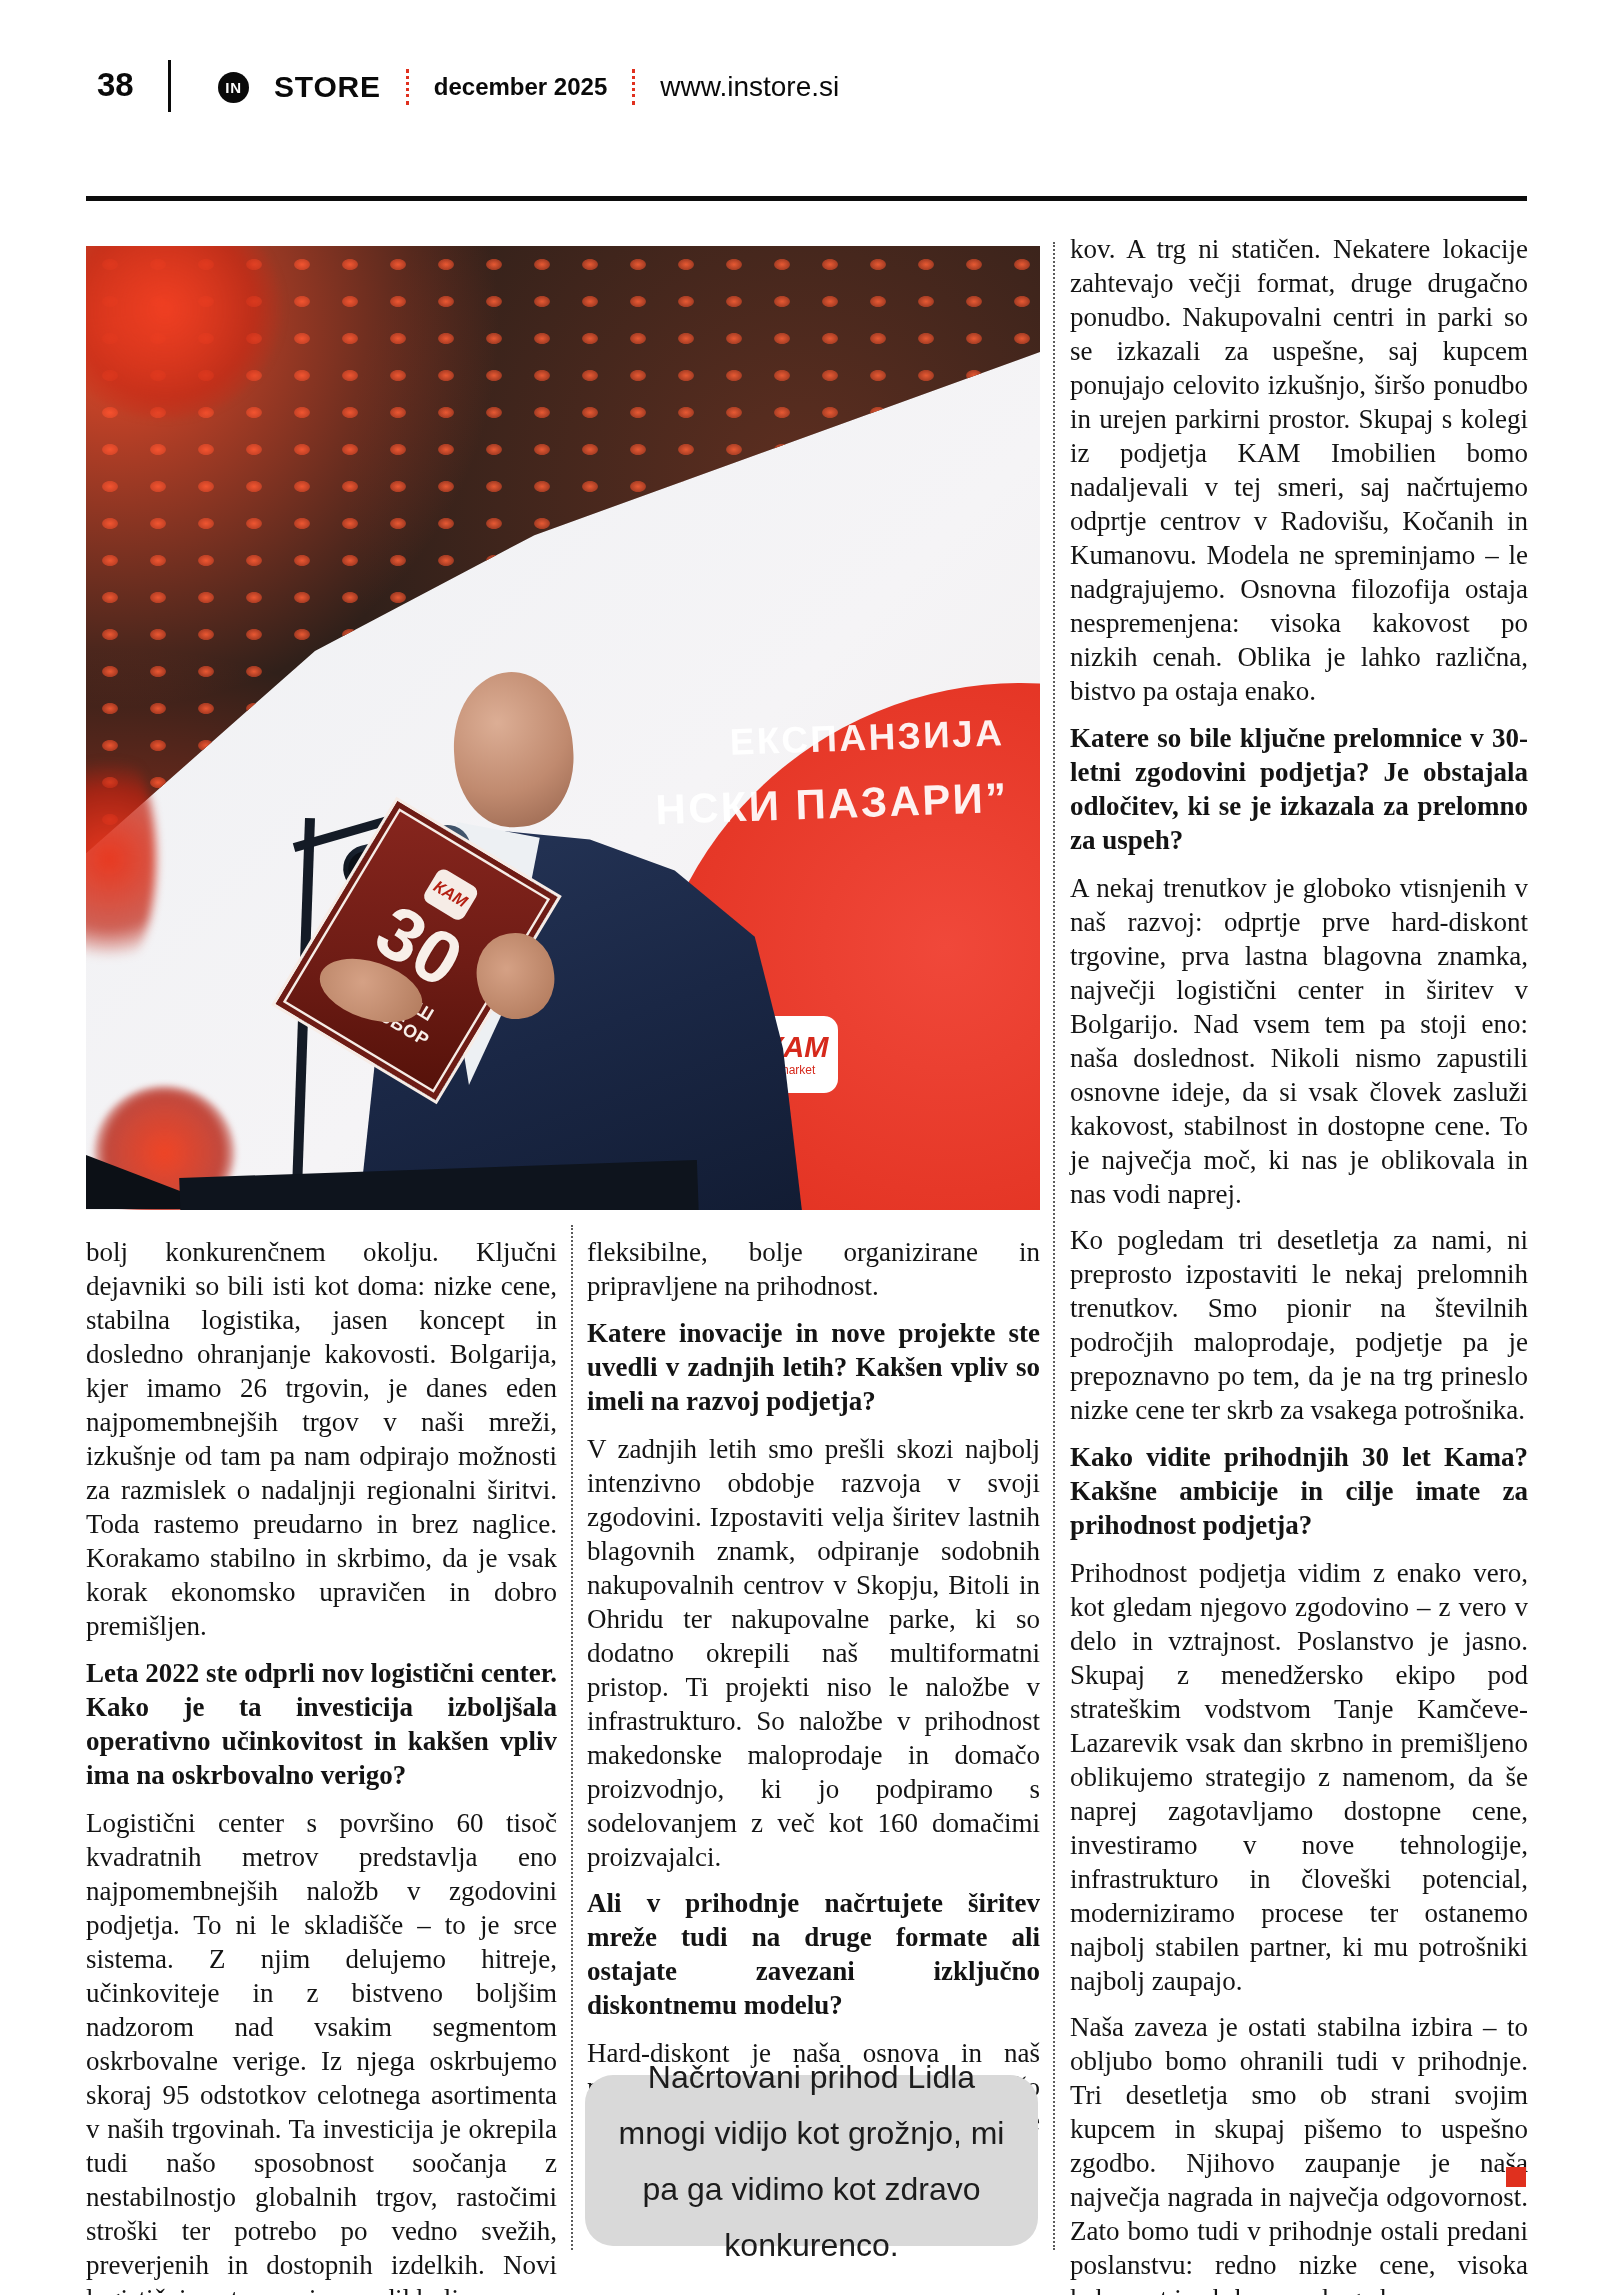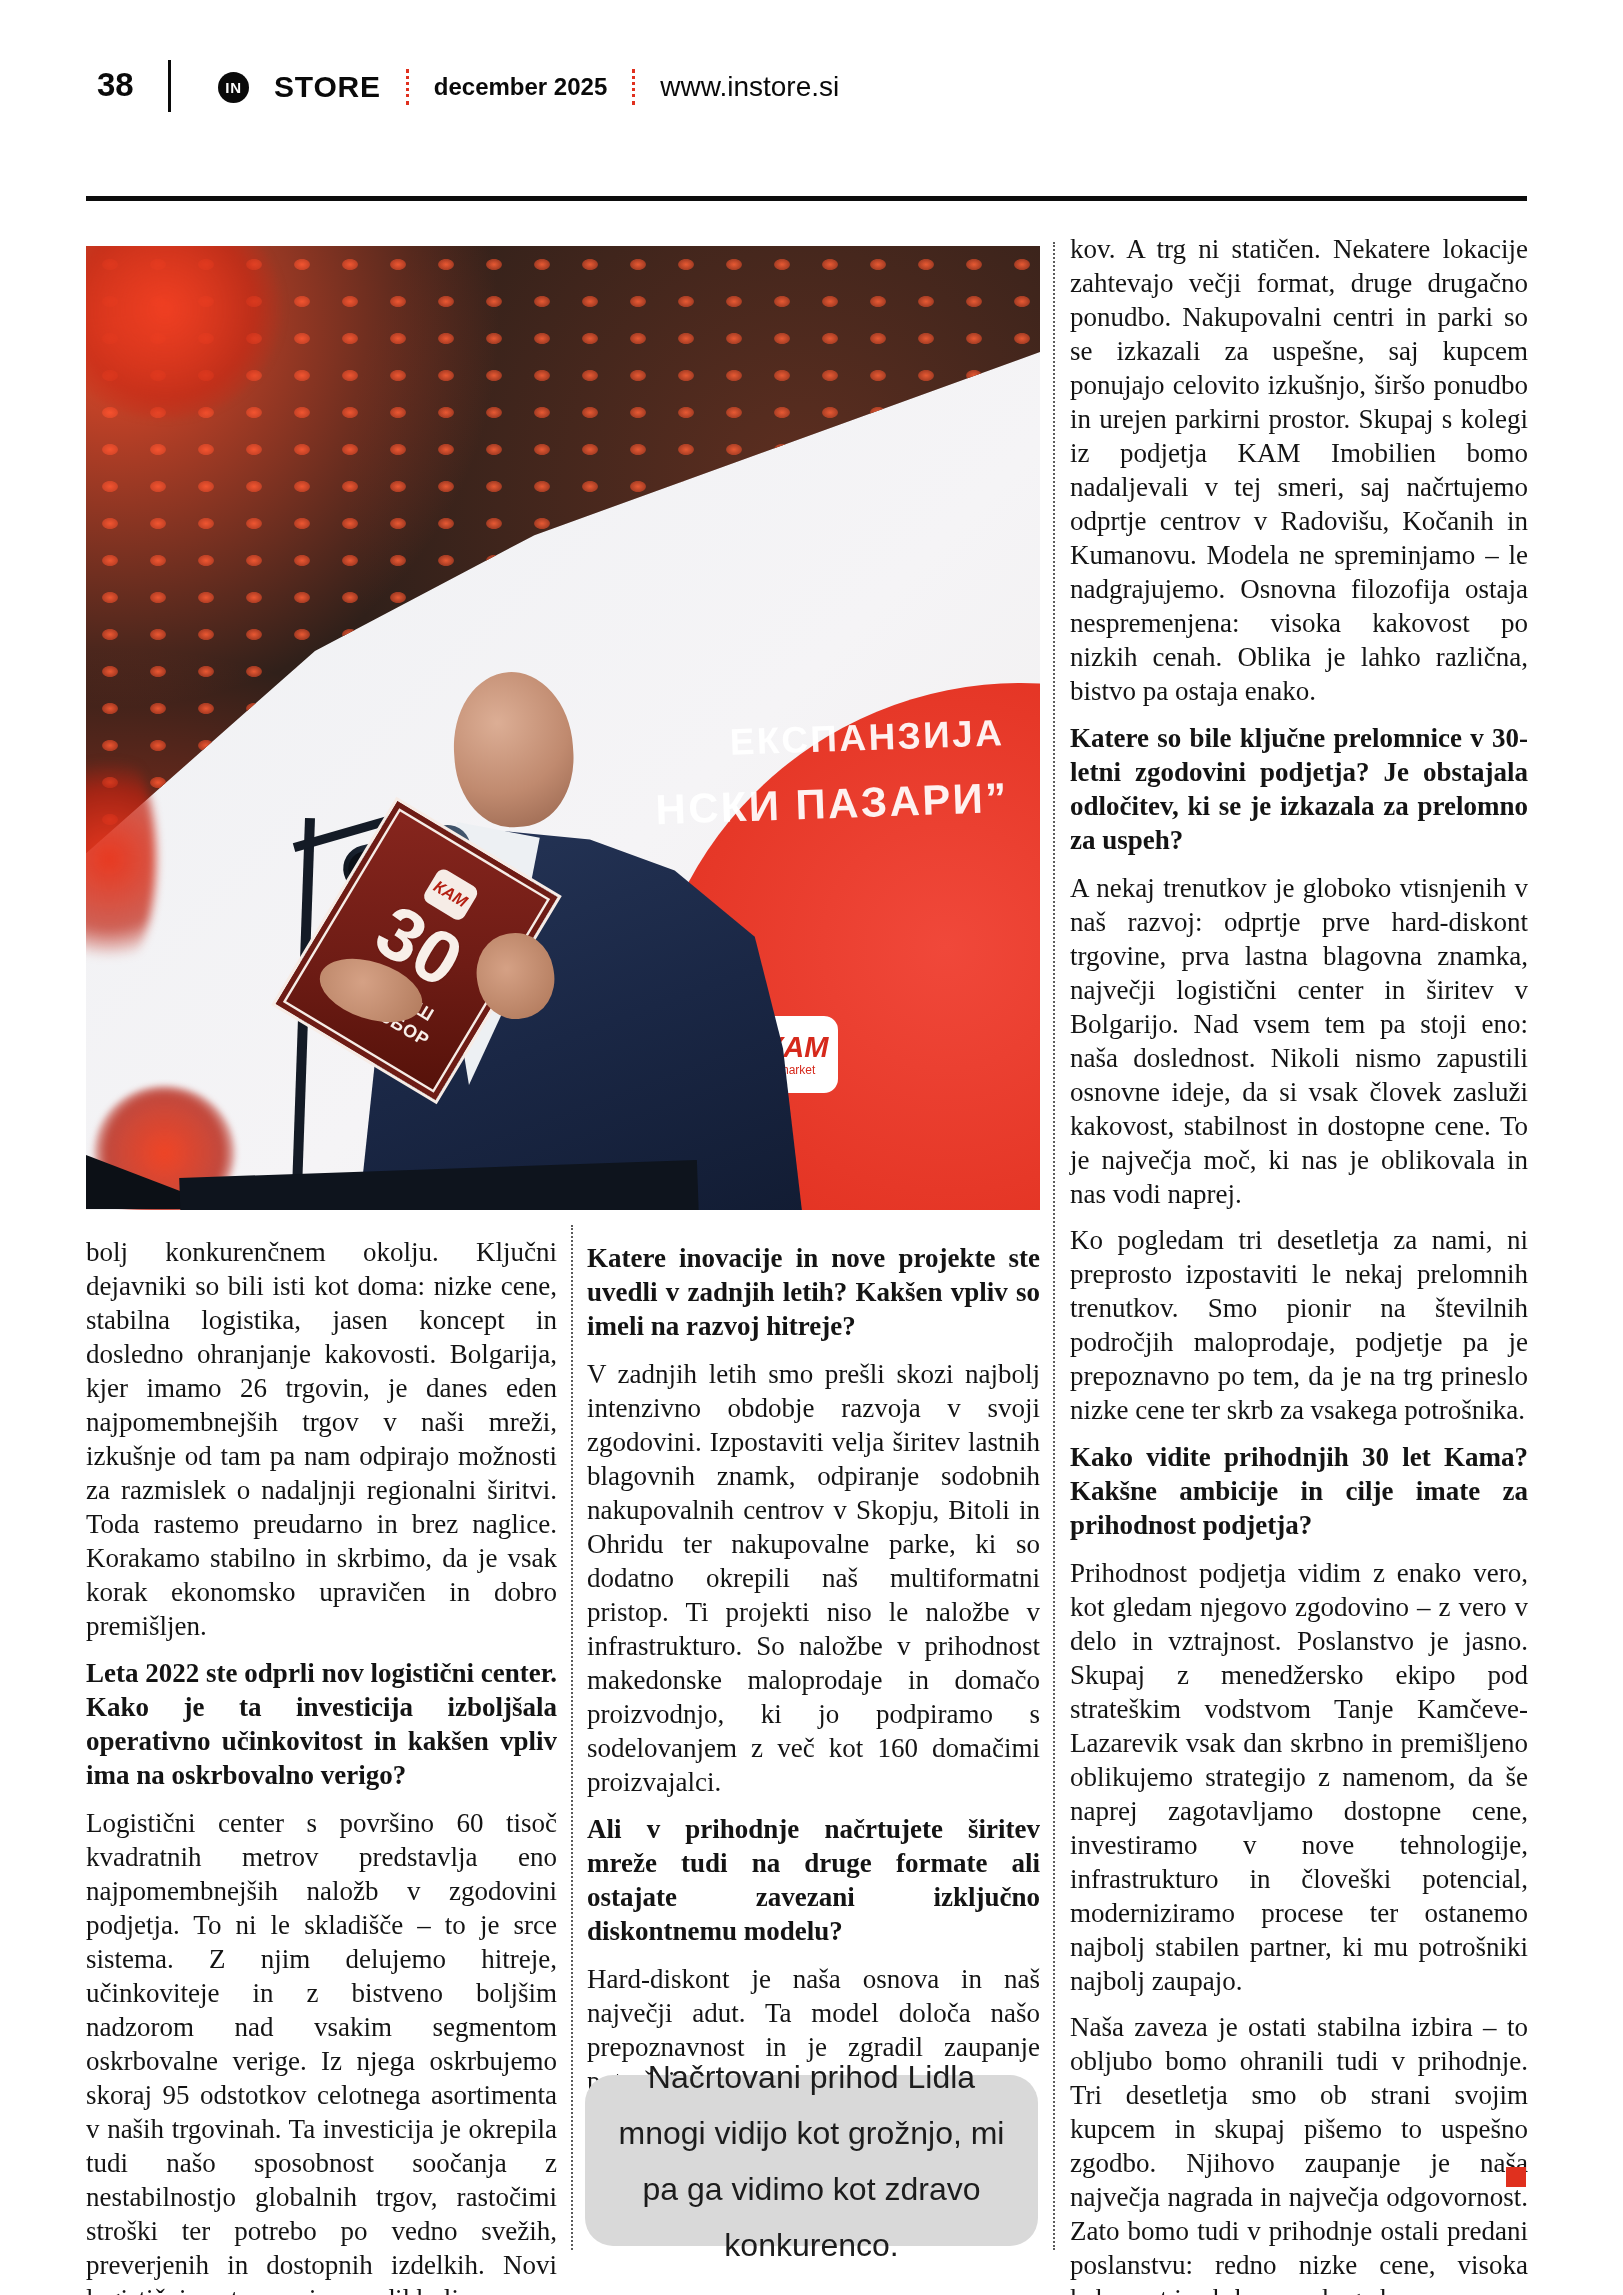--- a/index.html
+++ b/index.html
@@ -146,21 +146,22 @@
 <div class="abs colrule" style="left:571px;top:1225px;height:1025px;"></div>
 <div class="abs colrule" style="left:1053px;top:242px;height:2008px;"></div>
 
 <div class="col" style="left:86px;top:1235px;width:471px;">
   <p>bolj konkurenčnem okolju. Ključni dejavniki so bili isti kot doma: nizke cene, stabilna logistika, jasen koncept in dosledno ohranjanje kakovosti. Bolgarija, kjer imamo 26 trgovin, je danes eden najpomembnejših trgov v naši mreži, izkušnje od tam pa nam odpirajo možnosti za razmislek o nadaljnji regionalni širitvi. Toda rastemo preudarno in brez naglice. Korakamo stabilno in skrbimo, da je vsak korak ekonomsko upravičen in dobro premišljen.</p>
   <p class="q">Leta 2022 ste odprli nov logistični center. Kako je ta investicija izboljšala operativno učinkovitost in kakšen vpliv ima na oskrbovalno verigo?</p>
   <p>Logistični center s površino 60 tisoč kvadratnih metrov predstavlja eno najpomembnejših naložb v zgodovini podjetja. To ni le skladišče – to je srce sistema. Z njim delujemo hitreje, učinkoviteje in z bistveno boljšim nadzorom nad vsakim segmentom oskrbovalne verige. Iz njega oskrbujemo skoraj 95 odstotkov celotnega asortimenta v naših trgovinah. Ta investicija je okrepila tudi našo sposobnost soočanja z nestabilnostjo globalnih trgov, rastočimi stroški ter potrebo po vedno svežih, preverjenih in dostopnih izdelkih. Novi logistični center nas je naredil bolj</p>
 </div>
 
 <div class="col" style="left:587px;top:1235px;width:453px;">
-  <p class="q">Katere inovacije in nove projekte ste uvedli v zadnjih letih? Kakšen vpliv so imeli na razvoj hitreje?</p>
+  <p>fleksibilne, bolje organizirane in pripravljene na prihodnost.</p>
+  <p class="q">Katere inovacije in nove projekte ste uvedli v zadnjih letih? Kakšen vpliv so imeli na razvoj podjetja?</p>
   <p>V zadnjih letih smo prešli skozi najbolj intenzivno obdobje razvoja v svoji zgodovini. Izpostaviti velja širitev lastnih blagovnih znamk, odpiranje sodobnih nakupovalnih centrov v Skopju, Bitoli in Ohridu ter nakupovalne parke, ki so dodatno okrepili naš multiformatni pristop. Ti projekti niso le naložbe v infrastrukturo. So naložbe v prihodnost makedonske maloprodaje in domačo proizvodnjo, ki jo podpiramo s sodelovanjem z več kot 160 domačimi proizvajalci.</p>
   <p class="q">Ali v prihodnje načrtujete širitev mreže tudi na druge formate ali ostajate zavezani izključno diskontnemu modelu?</p>
   <p>Hard-diskont je naša osnova in naš največji adut. Ta model določa našo prepoznavnost in je zgradil zaupanje potrošni-</p>
 </div>
 
 <div class="abs quote-box">Načrtovani prihod Lidla mnogi vidijo kot grožnjo, mi pa ga vidimo kot zdravo konkurenco.</div>
 
 <div class="col" style="left:1070px;top:232px;width:458px;">
   <p>kov. A trg ni statičen. Nekatere lokacije zahtevajo večji format, druge drugačno ponudbo. Nakupovalni centri in parki so se izkazali za uspešne, saj kupcem ponujajo celovito izkušnjo, širšo ponudbo in urejen parkirni prostor. Skupaj s kolegi iz podjetja KAM Imobilien bomo nadaljevali v tej smeri, saj načrtujemo odprtje centrov v Radovišu, Kočanih in Kumanovu. Modela ne spreminjamo – le nadgrajujemo. Osnovna filozofija ostaja nespremenjena: visoka kakovost po nizkih cenah. Oblika je lahko različna, bistvo pa ostaja enako.</p>
   <p class="q">Katere so bile ključne prelomnice v 30-letni zgodovini podjetja? Je obstajala odločitev, ki se je izkazala za prelomno za uspeh?</p>

